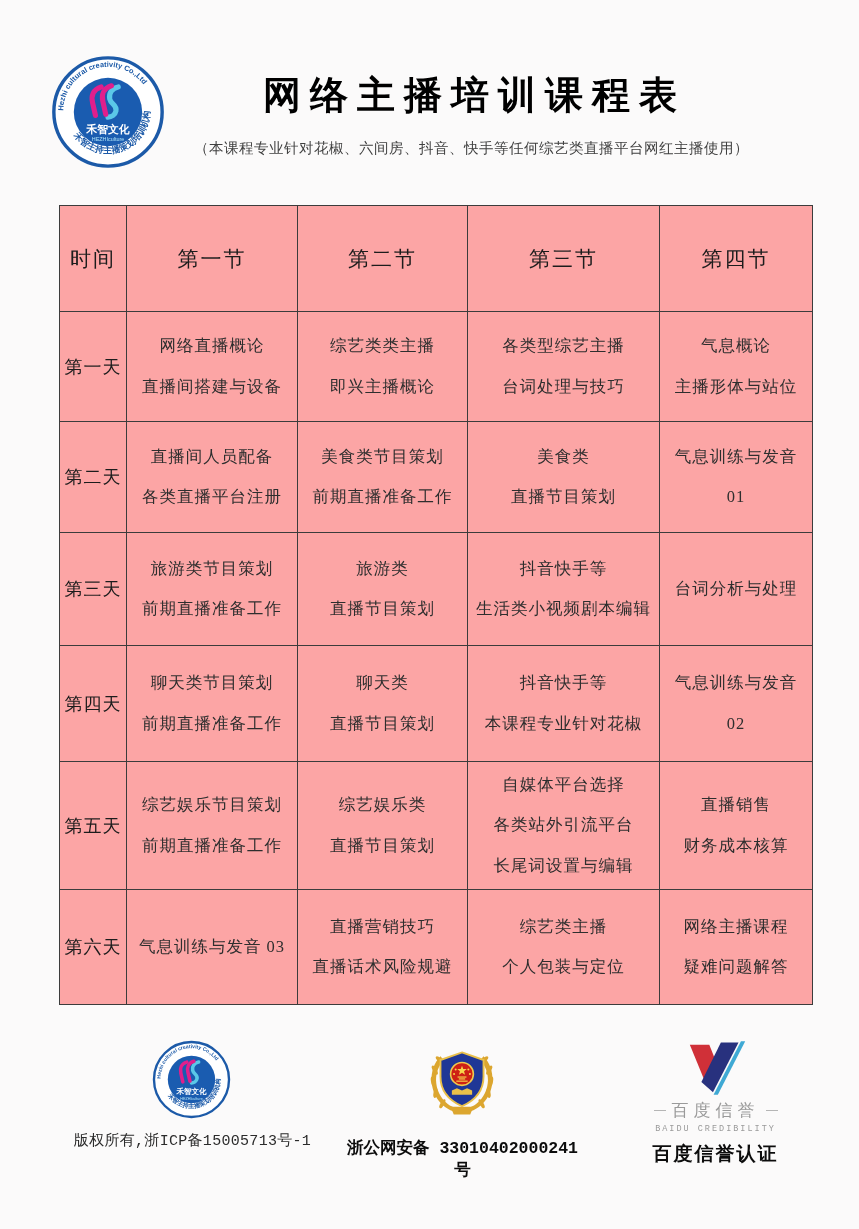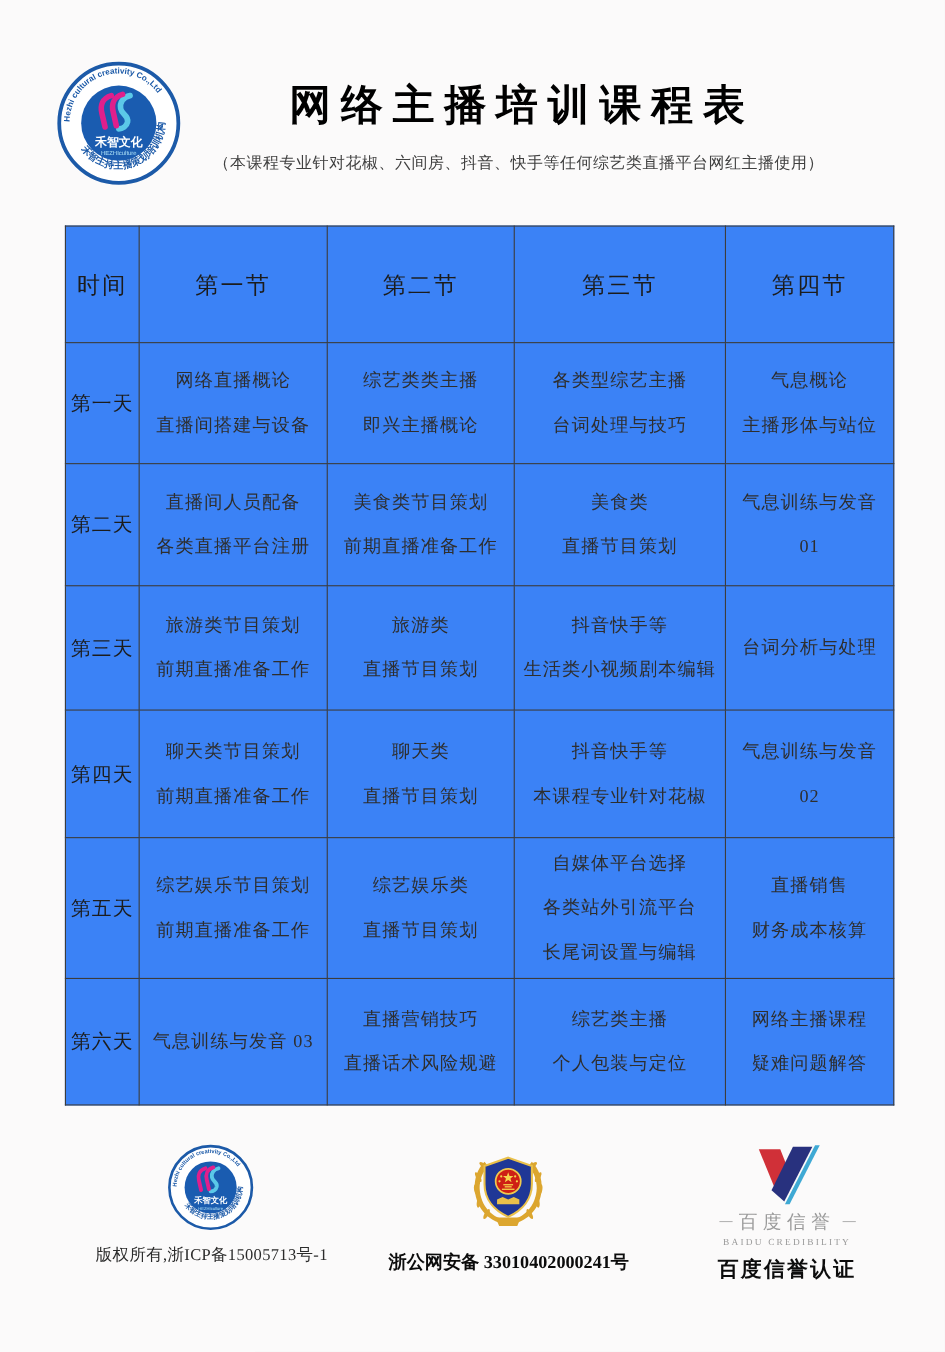--- a/index.html
+++ b/index.html
@@ -24,21 +24,21 @@
   }
   .subtitle{
     position:absolute;left:84px;right:0;top:139px;
     text-align:center;font-size:14.5px;color:#404040;letter-spacing:.5px;
     white-space:nowrap;
   }
   
   table.course{
     position:absolute;left:59px;top:205px;
     width:753px;border-collapse:collapse;table-layout:fixed;
-    background:#3b82f6;
+    background:#fca5a5;
   }
   table.course col.c0{width:67px;}
   table.course col.c1{width:171px;}
   table.course col.c2{width:170px;}
   table.course col.c3{width:192px;}
   table.course col.c4{width:153px;}
   table.course th,table.course td{
     border:1px solid #3c3c3c;
     text-align:center;vertical-align:middle;
     padding:0 4px;font-weight:normal;
@@ -48,21 +48,21 @@
   table.course tbody tr:nth-child(1){height:110px;}
   table.course tbody tr:nth-child(2){height:111px;}
   table.course tbody tr:nth-child(3){height:113px;}
   table.course tbody tr:nth-child(4){height:116px;}
   table.course tbody tr:nth-child(5){height:128px;}
   table.course tbody tr:nth-child(6){height:115px;}
   td.day{font-size:18px;color:#1c1c1c;letter-spacing:1px;}
   td.course-cell{font-size:16.5px;color:#2e2e2e;margin-left:20px;}
   td.course-cell .line{line-height:2.45;letter-spacing:1px;}
   
-  .ff{font-family:Liberation Serif, serif;}
+  .ff{font-family:Liberation Mono, monospace;}
   .copyright{
     position:absolute;left:60px;top:1131px;width:265px;
     text-align:center;font-size:15px;color:#2b2b2b;letter-spacing:.3px;
   }
   .police-group{position:absolute;left:388px;top:1040px;width:148px;text-align:center;}
   .police-group svg{width:76px;height:78px;display:inline-block;}
   .police-text{
     position:absolute;left:345px;top:1137px;width:235px;
     text-align:center;font-size:16.5px;font-weight:bold;color:#0c0c0c;
   }

